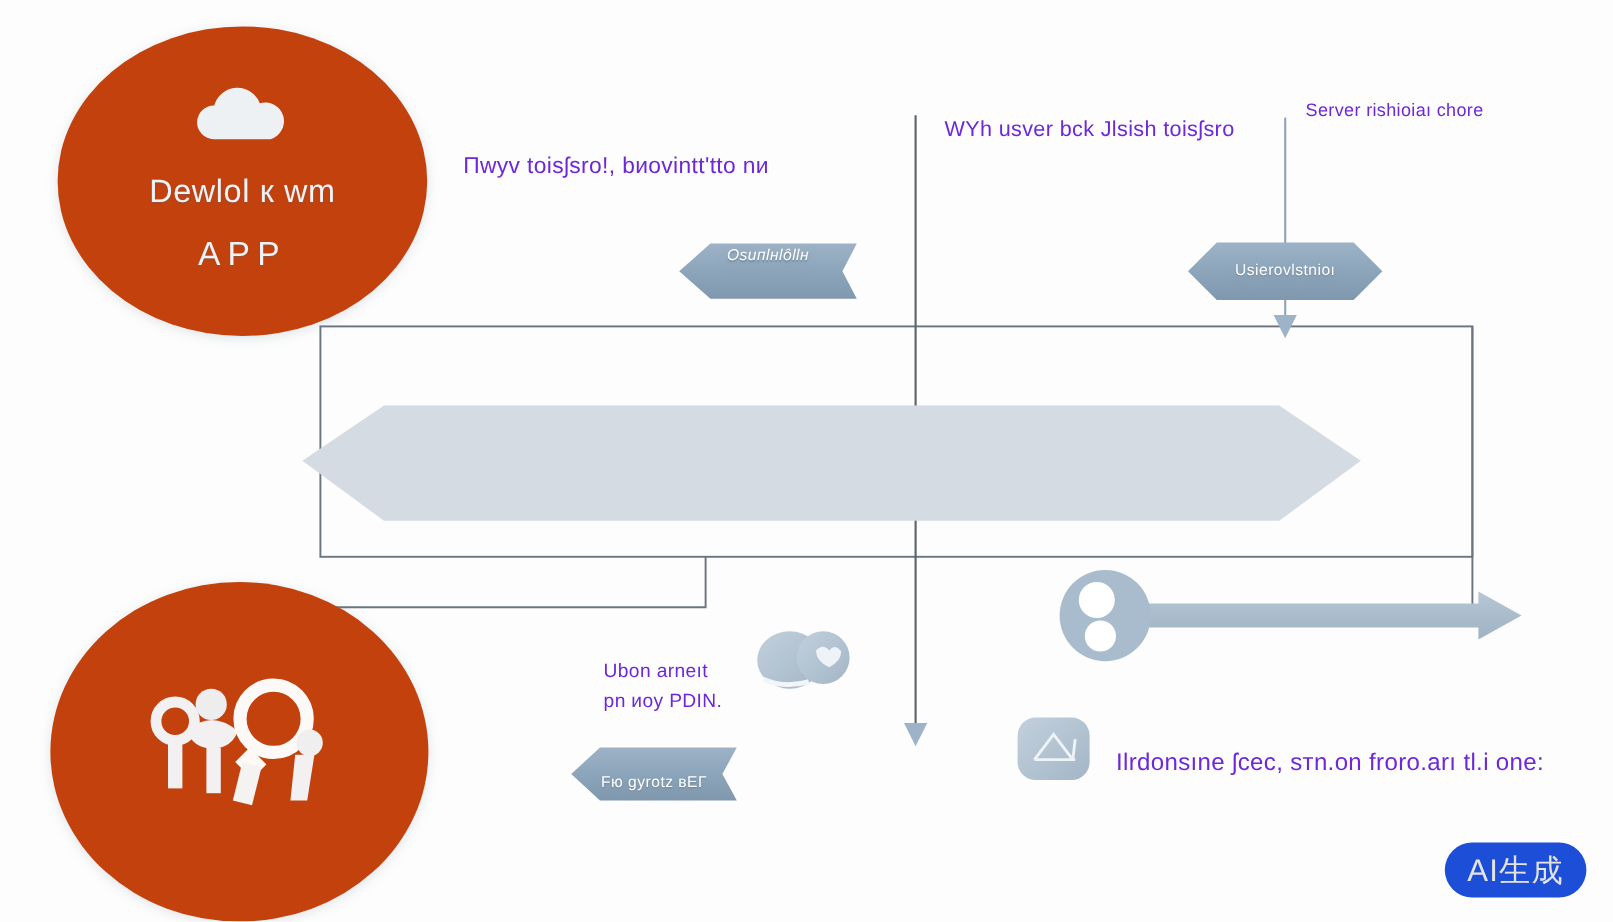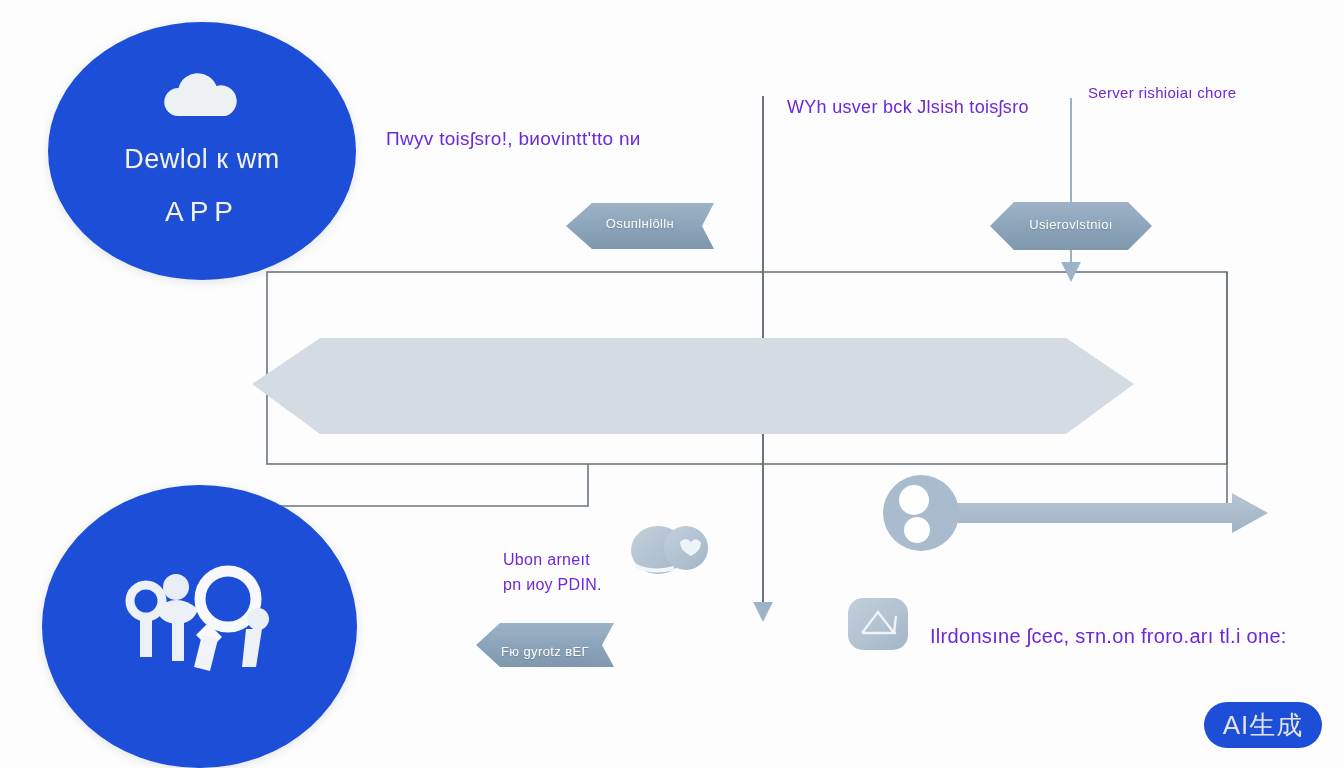--- a/index.html
+++ b/index.html
@@ -8,21 +8,21 @@
     background:#fdfdfd;
     font-family:"Liberation Sans",sans-serif;
     overflow:hidden;
     position:relative;
   }
   #canvas{position:absolute;inset:0;width:1344px;height:768px;}
 
   
   .circle-node{
     position:absolute;border-radius:50%;
-    background:#1d4ed8;
+    background:#c2410c;
     display:flex;flex-direction:column;
     align-items:center;justify-content:center;
     box-shadow:0 2px 10px rgba(120,135,150,.22);
   }
   .circle-node .node-label{
     color:#eef2f5;text-align:center;line-height:1.45;
     letter-spacing:.5px;text-shadow:0 1px 1px rgba(90,105,120,.45);
     font-weight:300;
   }
   #node-cloud{left:48px;top:22px;width:308px;height:258px;}
@@ -36,21 +36,21 @@
   
   .ribbon{
     position:absolute;
     display:flex;align-items:center;justify-content:center;
     color:#ffffff;font-size:13px;letter-spacing:.4px;
     text-shadow:0 1px 1px rgba(95,115,135,.55);
     filter:drop-shadow(0 3px 5px rgba(130,145,160,.3));
   }
   .ribbon span{position:relative;z-index:2;white-space:nowrap;}
 
-  #ribbon-left{left:566px;top:200px;width:148px;height:46px;}
+  #ribbon-left{left:566px;top:189px;width:148px;height:46px;font-style:italic;}
   #ribbon-right{left:990px;top:200px;width:162px;height:48px;}
   #ribbon-bottom{left:476px;top:623px;width:138px;height:56px;}
 
   
   .flow-text{
     position:absolute;color:#6d28d9;
     font-size:19px;letter-spacing:.3px;white-space:nowrap;
     font-weight:300;
   }
   #label-top-left{left:386px;top:128px;}

